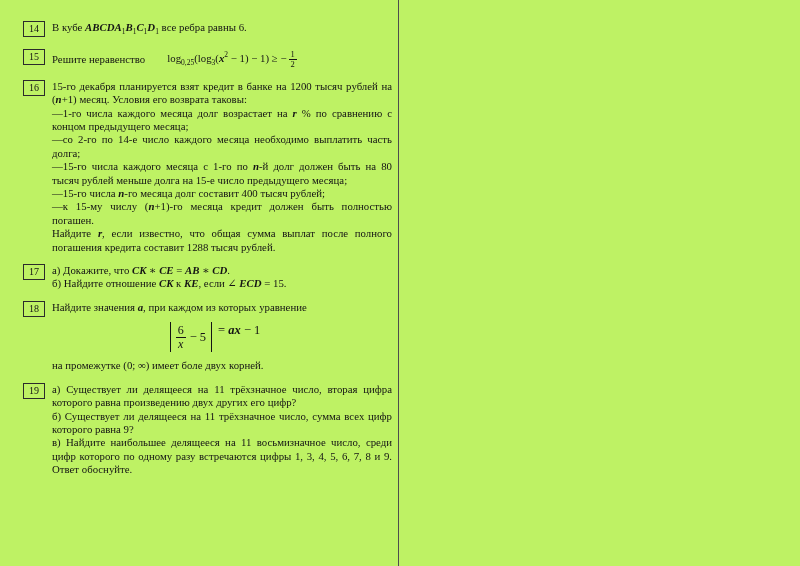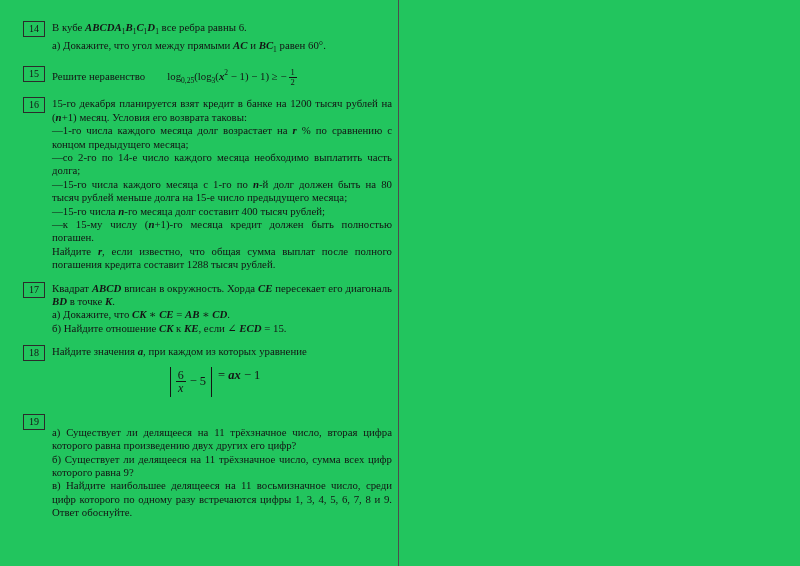--- a/index.html
+++ b/index.html
@@ -4,21 +4,21 @@
 <style>
   html, body { margin: 0; padding: 0; }
   body {
     width: 800px; height: 566px;
     background: #ffffff;
     overflow: hidden;
     position: relative;
     font-family: "Liberation Serif", "DejaVu Serif", serif;
     color: #141414;
   }
-  .canvas { position: absolute; inset: 0; background: #22c55e; }
+  .canvas { position: absolute; inset: 0; background: #bef264; }
   .divider {
     position: absolute; left: 398px; top: 0;
     width: 1px; height: 566px; background: #4d4d4d;
   }
   .page { position: absolute; top: 21px; left: 23px; width: 369px; }
 
   .problem { display: flex; align-items: flex-start; margin-bottom: 10px; }
   .num-box {
     flex: 0 0 auto; width: 20px; height: 14px;
     border: 1px solid #2b2b2b; margin-right: 7px;
@@ -44,33 +44,32 @@
   .display-formula { text-align: center; margin: 8px 14px 7px 0; font-size: 12.5px; }
   .abs {
     display: inline-flex; align-items: center;
     border-left: 1.2px solid #141414; border-right: 1.2px solid #141414;
     padding: 2px 5px;
   }
   .lhs-rest { margin-left: 4px; }
   .rhs { margin-left: 6px; }
 
   .part { margin-top: 12px; }
-  .part:first-child { margin-top: 12px; }
+  .part:first-child { margin-top: 0; }
 </style>
 </head>
 <body>
 
 <div class="canvas">
   <div class="page">
 
     <div class="problem">
       <div class="num-box">14</div>
       <div class="pbody">
         <p>В кубе <i>ABCDA</i><sub>1</sub><i>B</i><sub>1</sub><i>C</i><sub>1</sub><i>D</i><sub>1</sub> все ребра равны 6.</p>
-        <p>а) Докажите, что угол между прямыми <i>AC</i> и <i>BC</i><sub>1</sub> равен 60°.</p>
       </div>
     </div>
 
     <div class="problem">
       <div class="num-box">15</div>
       <div class="pbody">
         <p class="formula-line">
           <span>Решите неравенство</span><span class="gap-left">log<sub>0,25</sub>(log<sub>3</sub>(<i>x</i><sup>2</sup> − 1) − 1) ≥ −</span><span class="frac frac-small"><span class="fnum">1</span><span class="fden">2</span></span>
         </p>
       </div>
@@ -85,39 +84,39 @@
         <p>—15-го числа каждого месяца с 1-го по <i>n</i>-й долг должен быть на 80 тысяч рублей меньше долга на 15-е число предыдущего месяца;</p>
         <p>—15-го числа <i>n</i>-го месяца долг составит 400 тысяч рублей;</p>
         <p>—к 15-му числу (<i>n</i>+1)-го месяца кредит должен быть полностью погашен.</p>
         <p>Найдите <i>r</i>, если известно, что общая сумма выплат после полного погашения кредита составит 1288 тысяч рублей.</p>
       </div>
     </div>
 
     <div class="problem">
       <div class="num-box">17</div>
       <div class="pbody">
-        <p>Квадрат <i>ABCD</i> вписан в окружность. Хорда <i>CE</i> пересекает его диагональ <i>BD</i> в точке <i>K</i>.</p>
         <p>а) Докажите, что <i>CK</i> ∗ <i>CE</i> = <i>AB</i> ∗ <i>CD</i>.</p>
         <p>б) Найдите отношение <i>CK</i> к <i>KE</i>, если ∠ <i>ECD</i> = 15.</p>
       </div>
     </div>
 
     <div class="problem">
       <div class="num-box">18</div>
       <div class="pbody">
         <p>Найдите значения <i>a</i>, при каждом из которых уравнение</p>
         <div class="display-formula">
           <span class="abs">
               <span class="frac frac-disp">
                 <span class="fnum">6</span>
                 <span class="fden var">x</span>
               </span>
               <span class="lhs-rest">− 5</span>
             </span><span class="rhs">= <i>ax</i> − 1</span>
         </div>
+        <p>на промежутке (0; ∞) имеет боле двух корней.</p>
       </div>
     </div>
 
     <div class="problem">
       <div class="num-box">19</div>
       <div class="pbody">
         <p class="part">а) Существует ли делящееся на 11 трёхзначное число, вторая цифра которого равна произведению двух других его цифр?</p>
         <p class="part">б) Существует ли делящееся на 11 трёхзначное число, сумма всех цифр которого равна 9?</p>
         <p class="part">в) Найдите наибольшее делящееся на 11 восьмизначное число, среди цифр которого по одному разу встречаются цифры 1, 3, 4, 5, 6, 7, 8 и 9. Ответ обоснуйте.</p>
       </div>

